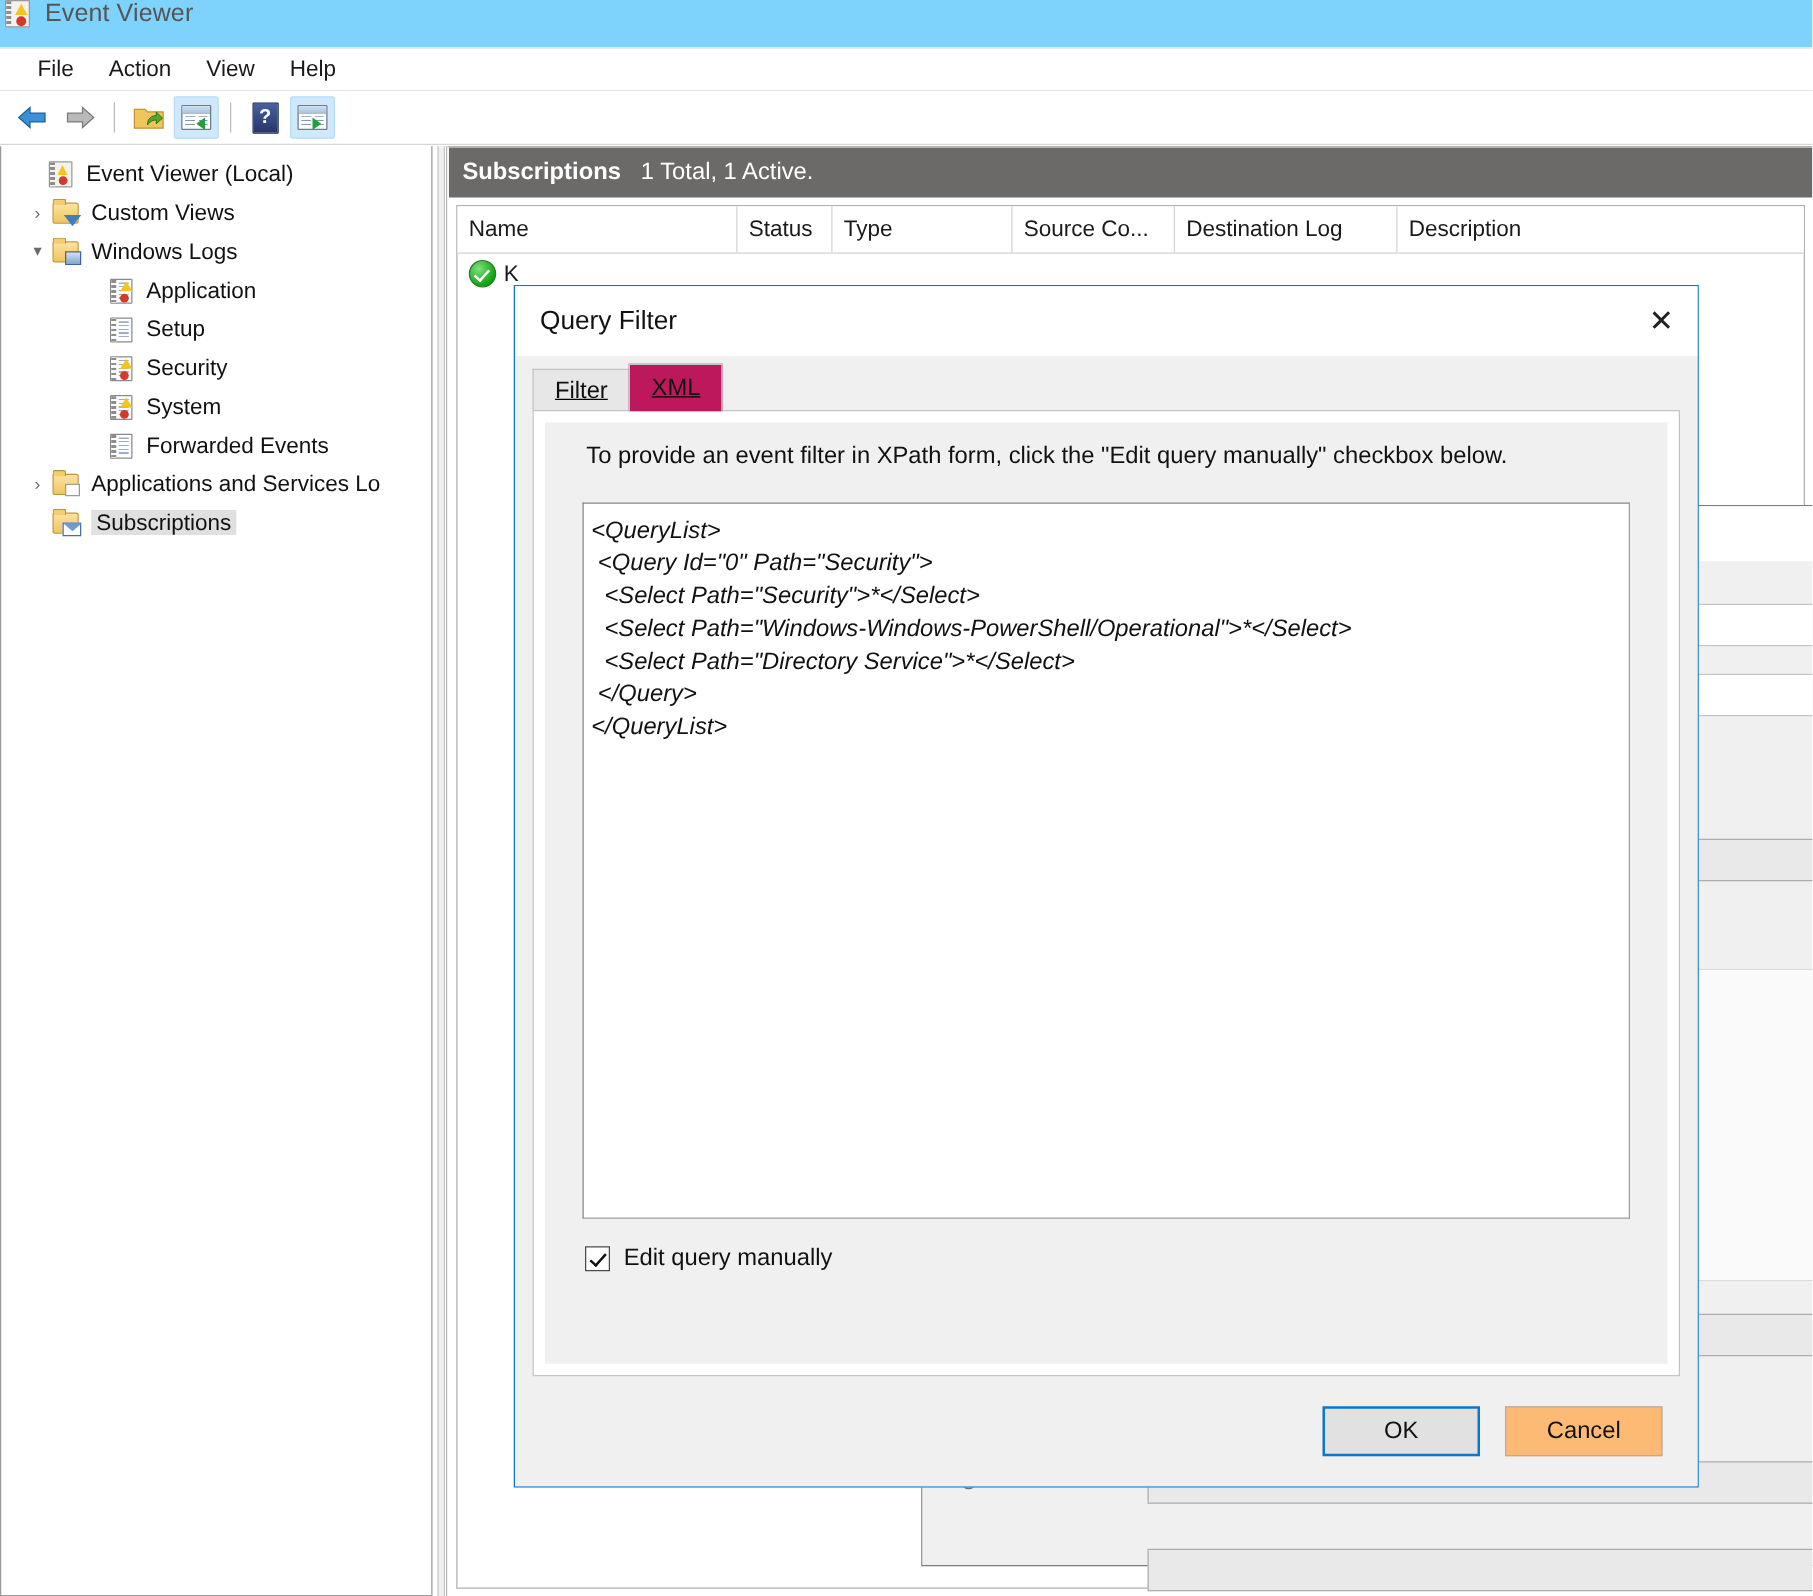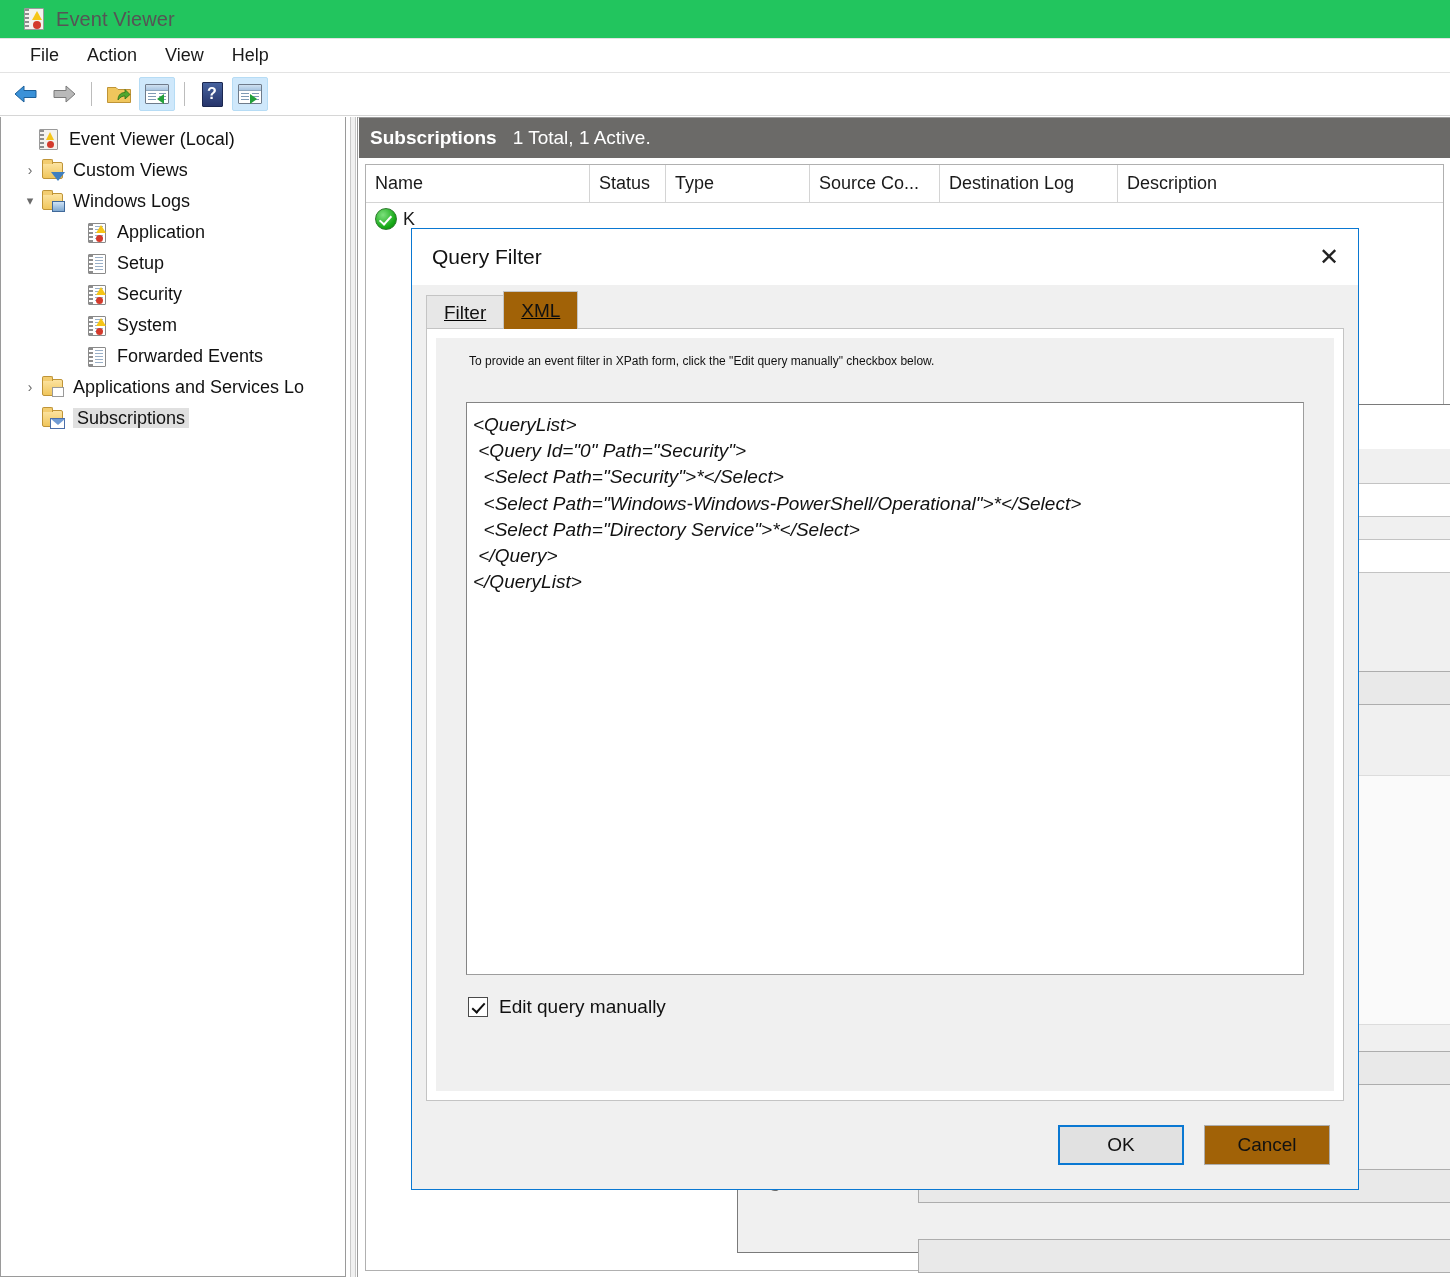--- a/index.html
+++ b/index.html
@@ -10,23 +10,23 @@
     background: #ffffff;
     overflow: hidden;
     position: relative;
     -webkit-font-smoothing: antialiased;
   }
 
   
   .titlebar {
     height: 38px;
     display: flex;
-    align-items: center;
-    padding-left: 24px;
-    background: #22c55e;
+    align-items: flex-start;
+    padding-left: 4px;
+    background: #7dd3fc;
   }
   .titlebar-icon { width: 22px; height: 22px; position: relative; flex: 0 0 auto; }
   .app-ico {
     width: 20px; height: 22px;
     background: #f4f2ee;
     border: 1px solid #9a9a9a;
     border-radius: 1px;
     position: relative;
     display: block;
   }
@@ -401,41 +401,41 @@
     height: 34px;
     padding: 0 17px;
     display: flex; align-items: center;
     font-size: 19px; color: #111111;
     background: #e7e7e7;
     border: 1px solid #c4c4c4;
     border-bottom: none;
     margin-right: -1px;
   }
   .tab.active {
-    background: #a16207;
+    background: #be185d;
     height: 38px;
     border-color: #c4c4c4;
     position: relative; z-index: 3;
   }
 
   .tabpanel {
     position: absolute;
     left: 14px; top: 43px; right: 14px; bottom: 88px;
     background: #ffffff;
     border: 1px solid #c4c4c4;
   }
   .tabpanel-inner {
     position: absolute; inset: 0;
     background: #f0f0f0;
     margin: 9px;
   }
   .xp-hint {
     position: absolute;
     left: 33px; top: 16px; right: 20px;
-    font-size: 12px; color: #111111;
+    font-size: 19px; color: #111111;
   }
   .xml-area {
     position: absolute;
     left: 30px; top: 64px; right: 30px; height: 573px;
     background: #ffffff;
     border: 1px solid #9d9d9d;
     border-top-color: #848484;
     border-left-color: #848484;
     overflow: hidden;
     font-style: italic;
@@ -475,21 +475,21 @@
     position: absolute;
     left: 0; right: 0; bottom: 0; height: 88px;
     display: flex; align-items: center; justify-content: flex-end;
     padding-right: 28px;
     gap: 20px;
     text-align: center;
   }
   .dlg-btn {
     width: 126px; height: 40px;
     font-size: 19px; color: #111111;
-    background: #a16207;
+    background: #fdba74;
     border: 1px solid #adadad;
     display: flex; align-items: center; justify-content: center;
     cursor: default;
   }
   .dlg-btn.default {
     border: 2px solid #0a78d2;
     background: #e1e1e1;
   }
 </style>
 </head>

